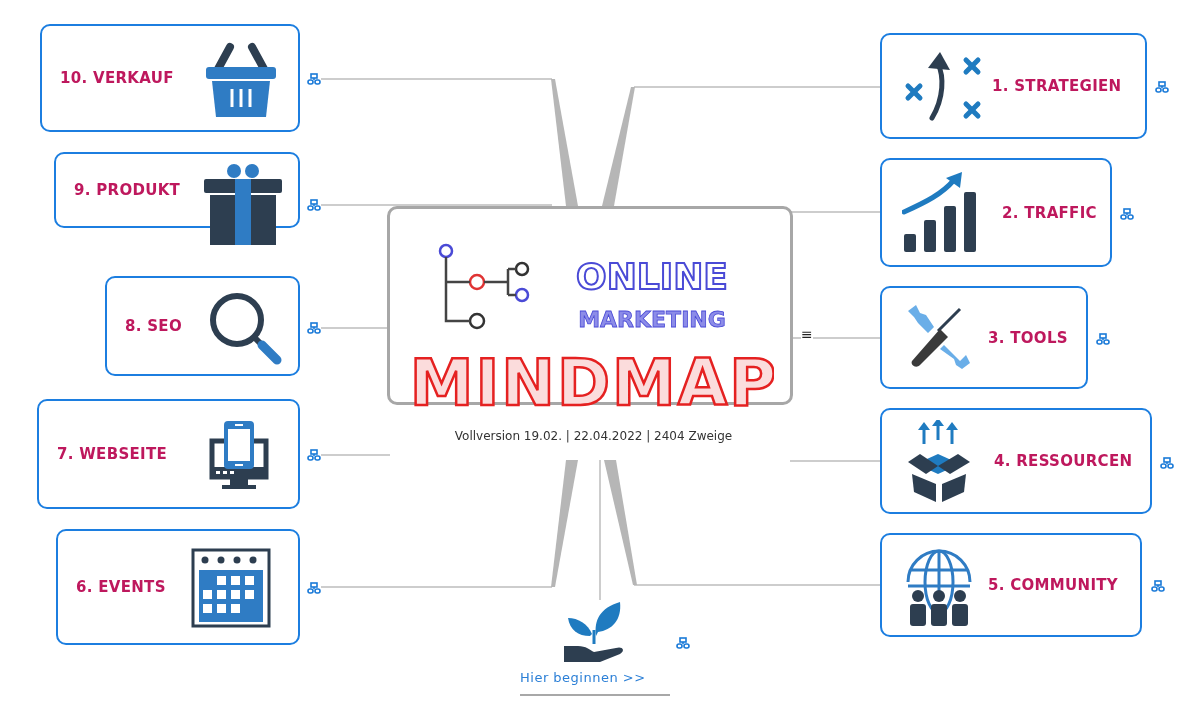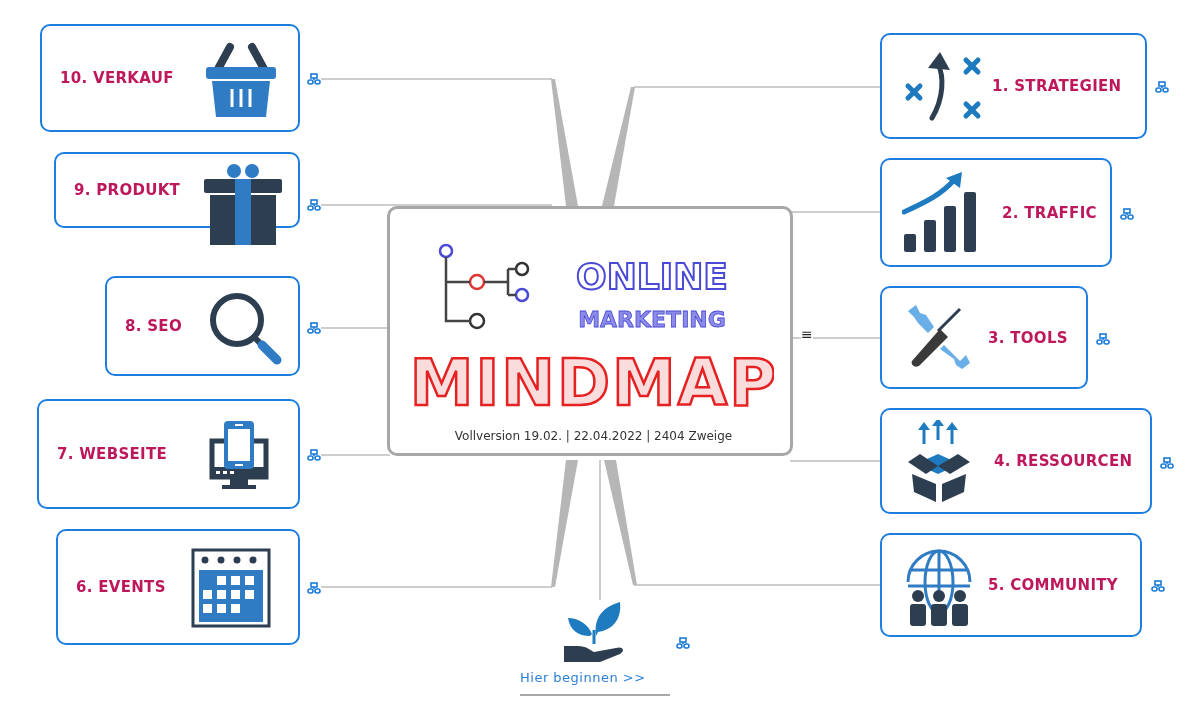--- a/index.html
+++ b/index.html
@@ -10,21 +10,21 @@
     position: absolute; border: 2px solid #1c7ee0; border-radius: 10px; background: #fff;
     display: flex; align-items: center; z-index: 2;
   }
   .node .label {
     color: #be185d; font-weight: bold; font-size: 15px; letter-spacing: 0.3px; white-space: nowrap;
   }
   .node .icon { display: flex; align-items: center; justify-content: center; }
   .left .label { position: absolute; }
   .link-icon { position: absolute; width: 14px; height: 12px; z-index: 3; background: #fff; }
   .center {
-    position: absolute; left: 387px; top: 206px; width: 406px; height: 250px;
+    position: absolute; left: 387px; top: 206px; width: 406px; height: 199px;
     border: 3px solid #a7a7a7; border-radius: 10px; background: #fff; z-index: 2;
   }
   .center .logo { position: absolute; left: 24px; top: 18px; width: 360px; height: 200px; }
   .center .subtitle {
     position: absolute; left: 0; right: 13px; top: 220px; text-align: center;
     font-size: 12px; color: #333; font-family: "DejaVu Sans", sans-serif; padding-left: 20px;
   }
   .menu-icon { position: absolute; left: 801px; top: 327px; font-size: 14px; color: #222; z-index: 3; background: #fff; line-height: 14px; }
   .start-node { position: absolute; left: 520px; top: 598px; width: 150px; height: 100px; z-index: 2; }
   .start-node .start-label {

